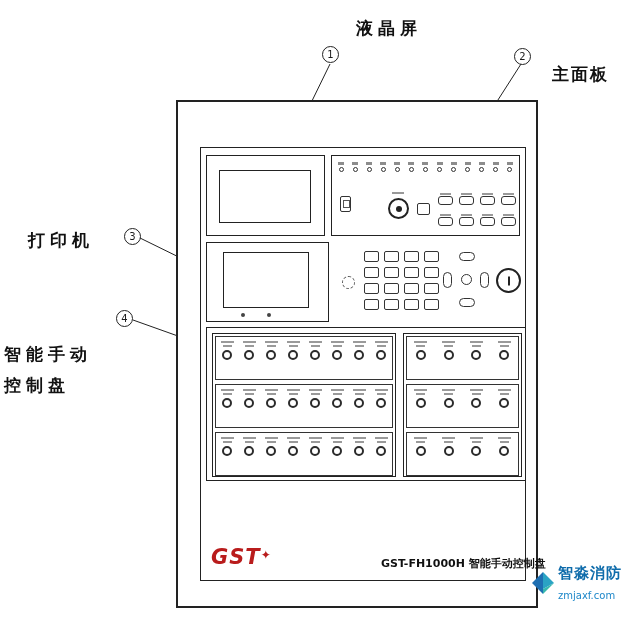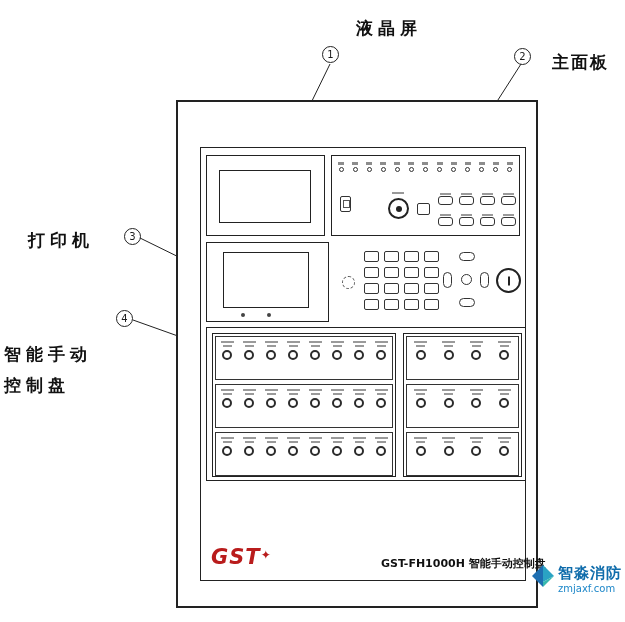--- a/index.html
+++ b/index.html
@@ -4,21 +4,21 @@
 <style>
   *{box-sizing:border-box;margin:0;padding:0}
   html,body{background:#fff}
   .canvas{position:relative;width:625px;height:622px;background:#fff;overflow:hidden;
           font-family:"DejaVu Sans","Liberation Sans",sans-serif;color:#1a1a1a}
   .leaders{position:absolute;left:0;top:0;width:625px;height:622px}
 
   .label{position:absolute;font-family:"Liberation Serif","DejaVu Serif",serif;
          font-size:17px;font-weight:bold;color:#111;letter-spacing:5px;line-height:1.8}
   .lbl-lcd{left:356px;top:14px}
-  .lbl-main{left:552px;top:48px;letter-spacing:2px}
+  .lbl-main{left:552px;top:60px;letter-spacing:2px}
   .lbl-printer{left:28px;top:226px}
   .lbl-manual{left:4px;top:340px;width:106px}
 
   .callout{position:absolute;width:17px;height:17px;border:1px solid #222;border-radius:50%;
            background:#fff;font-size:10px;line-height:15px;text-align:center;font-weight:normal}
   .c1{left:322px;top:46px}.c2{left:514px;top:48px}.c3{left:124px;top:228px}.c4{left:116px;top:310px}
 
   .box{position:absolute;border:1px solid #222;background:#fff}
   .outer-box{left:176px;top:100px;width:362px;height:508px;border-width:2px}
   .inner-panel{left:200px;top:147px;width:326px;height:434px}
@@ -77,24 +77,24 @@
   .btn-unit{display:flex;flex-direction:column;align-items:center;gap:2px}
   .ring{width:10px;height:10px;border:2px solid #2b2b2b;border-radius:50%;background:#fff;margin-top:1px}
 
   
   .gst-logo{position:absolute;left:211px;top:545px;font-style:italic;font-weight:bold;font-size:21px;
             letter-spacing:1px;color:#b91c1c}
   .gst-logo .star{font-size:12px;vertical-align:5px;font-style:normal}
   .model-text{position:absolute;left:381px;top:556px;font-size:11px;font-weight:bold;color:#111;white-space:nowrap}
 
   
-  .watermark{position:absolute;left:531px;top:564px;display:flex;align-items:flex-start;gap:3px}
+  .watermark{position:absolute;left:531px;top:564px;display:flex;align-items:center;gap:3px}
   .wm-txt{display:flex;flex-direction:column}
   .wm-brand{font-size:15px;font-weight:bold;color:#0f6cab;letter-spacing:1px;line-height:1.2}
-  .wm-site{font-size:10px;color:#1d87c9;margin-top:1px}
+  .wm-site{font-size:10px;color:#1d87c9;margin-top:8px}
 </style>
 </head>
 <body>
 
 <div class="canvas">
 
   <svg class="leaders" viewBox="0 0 625 622">
     <line x1="330" y1="64" x2="268" y2="191" stroke="#222" stroke-width="1"></line>
     <line x1="521" y1="64" x2="430" y2="206" stroke="#222" stroke-width="1"></line>
     <line x1="140" y1="238" x2="246" y2="290" stroke="#222" stroke-width="1"></line>

